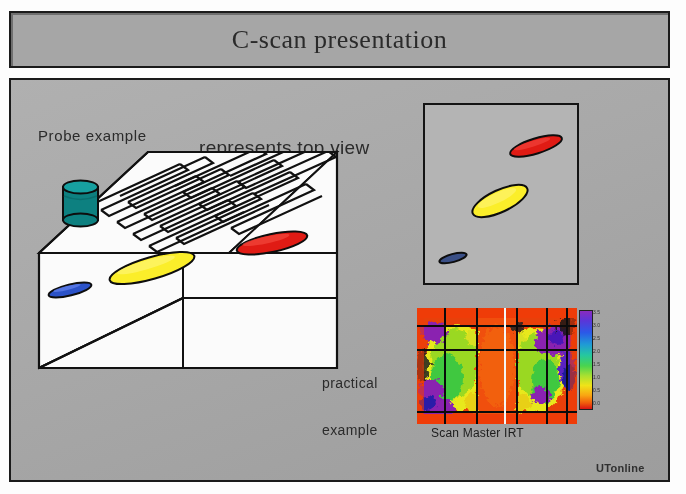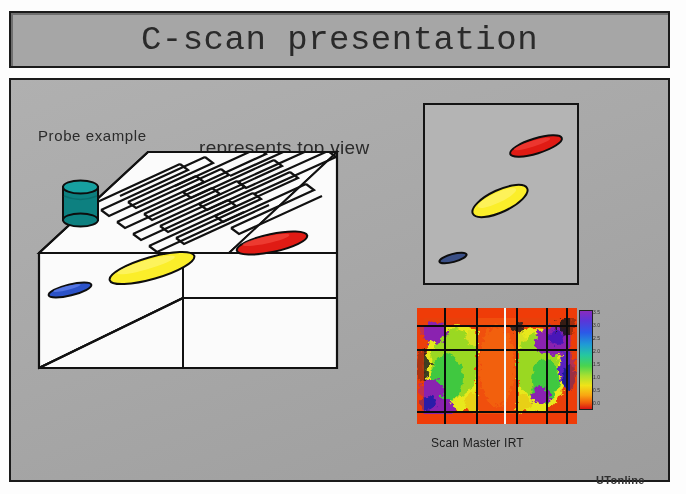--- a/index.html
+++ b/index.html
@@ -31,24 +31,24 @@
   }
   .title-text {
     position: absolute;
     left: 0;
     top: 0;
     width: 100%;
     height: 100%;
     display: flex;
     align-items: center;
     justify-content: center;
-    font-size: 34px;
+    font-size: 26px;
     color: #2a2a2a;
     letter-spacing: 0.5px;
-    font-family: Liberation Mono, monospace;
+    font-family: Liberation Serif, serif;
   }
   
   .body-frame {
     position: absolute;
     left: 9px;
     top: 78px;
     width: 661px;
     height: 404px;
     background: #a8a8a8;
     border: 2px solid #1b1b1b;
@@ -86,21 +86,20 @@
     font-size: 14px;
     letter-spacing: 0.4px;
   }
   .lbl-watermark {
     left: 596px;
     top: 462px;
     font-size: 11px;
     font-weight: bold;
     color: #303030;
     letter-spacing: 0.3px;
-    margin-top: 12px;
   }
   
   .ov {
     position: absolute;
     left: 0;
     top: 0;
     width: 686px;
     height: 494px;
     overflow: visible;
   }
@@ -154,21 +153,21 @@
     position: absolute;
     left: 0;
     font-size: 5px;
     color: #303030;
     font-family: "Liberation Sans", sans-serif;
     white-space: nowrap;
   }
   .thermal-caption {
     position: absolute;
     left: 14px;
-    top: 128px;
+    top: 118px;
     font-size: 12px;
     color: #1c1c1c;
     font-family: "Liberation Sans", sans-serif;
     letter-spacing: 0.2px;
     white-space: pre;
   }
 </style>
 </head>
 <body>
 
@@ -181,20 +180,24 @@
   <div class="body-frame">
     <div class="body-grad"></div>
   </div>
 
   <div class="lbl lbl-probe">Probe example</div>
 
   <div class="lbl lbl-present">
     <div>represents top view</div>
   </div>
 
+  <div class="lbl lbl-practical">
+    <div>practical</div>
+    <div>example</div>
+  </div>
 
   <div class="lbl lbl-watermark">UTonline</div>
 
   <div class="cscan-panel">
     <svg class="ov" style="width:152px;height:178px;left:0;top:0" viewBox="0 0 152 178">
       <g>
         <ellipse cx="111" cy="41" rx="27" ry="7.5" transform="rotate(-17 111 41)" fill="#e01b14" stroke="#0d0d0d" stroke-width="2"></ellipse>
         <ellipse cx="107" cy="39" rx="19" ry="3" transform="rotate(-17 107 39)" fill="#f04038" opacity="0.75"></ellipse>
       </g>
       <g>

